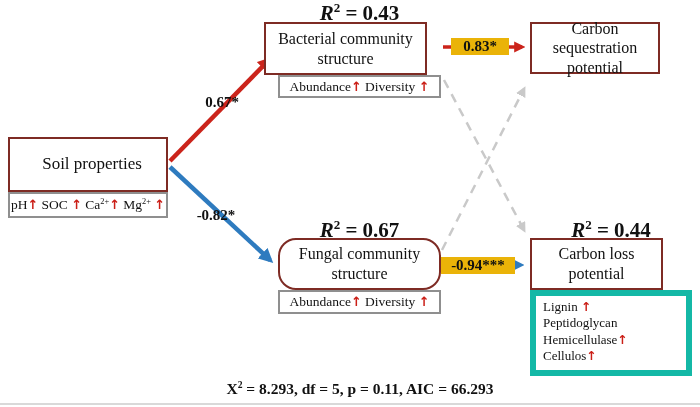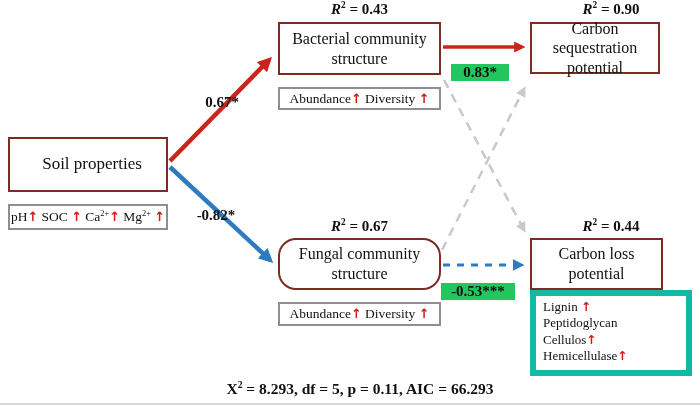--- a/index.html
+++ b/index.html
@@ -11,30 +11,30 @@
   #connector-layer{position:absolute;left:0;top:0;z-index:1;}
   .abs{position:absolute;box-sizing:border-box;}
   .node{
     border:2px solid #7E2B24;background:#fff;z-index:2;
     display:flex;align-items:center;justify-content:center;
     text-align:center;font-size:16px;line-height:1.22;white-space:pre-line;
   }
   .subnode{
     border:2px solid #8f8f8f;background:#fff;z-index:2;
     display:flex;align-items:center;justify-content:center;
-    text-align:left;font-size:13.5px;margin-top:12px;
+    text-align:left;font-size:13.5px;
   }
   .r2{
-    z-index:2;text-align:center;font-weight:bold;font-size:15px;
+    z-index:2;text-align:center;font-weight:bold;font-size:21px;
   }
   .r2 em{font-style:italic;}
   .plabel{
     z-index:3;font-weight:bold;font-size:15px;text-align:center;line-height:17px;
   }
-  .plabel.onLine{background:#22c55e;padding:0 3px;margin-top:26px;}
+  .plabel.onLine{background:#eab308;padding:0 3px;}
   .soil-title{font-size:17px;padding-left:8px;}
   .list{
     border:6px solid #14b8a6;background:#fff;z-index:2;
     font-size:13px;line-height:16.4px;padding:3px 2px 0 7px;text-align:left;
   }
   sup{font-size:0.62em;line-height:0;}
   .up-arrow{
     color:#CB1F17;font-weight:bold;font-family:"DejaVu Sans",sans-serif;
     font-size:0.95em;
   }
@@ -73,29 +73,28 @@
   </svg>
 
   <div class="abs node soil-title" style="left:8px;top:137px;width:160px;height:55px;">
     <span>Soil properties</span>
   </div>
   <div class="abs subnode" style="left:8px;top:192px;width:160px;height:26px;">
     <span><span>pH</span><span class="up-arrow">↑</span><span> SOC </span><span class="up-arrow">↑</span><span> Ca</span><sup>2+</sup><span class="up-arrow">↑</span><span> Mg</span><sup>2+</sup><span> </span><span class="up-arrow">↑</span></span>
   </div>
 
   <div class="abs r2" style="left:278px;top:1px;width:163px;"><em>R</em><sup>2</sup><span> = 0.43</span></div>
-  <div class="abs node" style="left:278px;top:22px;width:163px;height:53px;">
+  <div class="abs node" style="left:264px;top:22px;width:163px;height:53px;">
     <span>Bacterial community
 structure</span>
   </div>
   <div class="abs subnode" style="left:278px;top:75px;width:163px;height:23px;">
     <span><span>Abundance</span><span class="up-arrow">↑</span><span> Diversity </span><span class="up-arrow">↑</span></span>
   </div>
 
-  <div class="abs r2" style="left:530px;top:1px;width:162px;"><em>R</em><sup>2</sup><span> = 0.90</span></div>
   <div class="abs node" style="left:530px;top:22px;width:130px;height:52px;">
     <span>Carbon sequestration
 potential</span>
   </div>
 
   <div class="abs r2" style="left:278px;top:218px;width:163px;"><em>R</em><sup>2</sup><span> = 0.67</span></div>
   <div class="abs node" style="left:278px;top:238px;width:163px;height:52px;border-radius:18px;">
     <span>Fungal community
 structure</span>
   </div>
@@ -104,25 +103,25 @@
   </div>
 
   <div class="abs r2" style="left:530px;top:218px;width:162px;"><em>R</em><sup>2</sup><span> = 0.44</span></div>
   <div class="abs node" style="left:530px;top:238px;width:133px;height:52px;">
     <span>Carbon loss
 potential</span>
   </div>
   <div class="abs list" style="left:530px;top:290px;width:162px;height:86px;">
     <div><span>Lignin </span><span class="up-arrow">↑</span></div>
     <div><span>Peptidoglycan</span></div>
+    <div><span>Hemicellulase</span><span class="up-arrow">↑</span></div>
     <div><span>Cellulos</span><span class="up-arrow">↑</span></div>
-    <div><span>Hemicellulase</span><span class="up-arrow">↑</span></div>
   </div>
 
   <div class="abs plabel" style="left:190px;top:94px;width:64px;">0.67*</div>
   <div class="abs plabel" style="left:180px;top:207px;width:72px;">-0.82*</div>
   <div class="abs plabel onLine" style="left:451px;top:38px;width:58px;">0.83*</div>
-  <div class="abs plabel onLine" style="left:441px;top:257px;width:74px;">-0.53***</div>
+  <div class="abs plabel onLine" style="left:441px;top:257px;width:74px;">-0.94***</div>
 
   <div class="abs stats" style="left:10px;top:380px;"><span>X</span><sup>2</sup><span> = 8.293, df = 5, p = 0.11, AIC = 66.293</span></div>
 
   <div class="abs bottom-edge" style="left:0px;top:403px;"></div>
 </div>
 
 </body></html>

